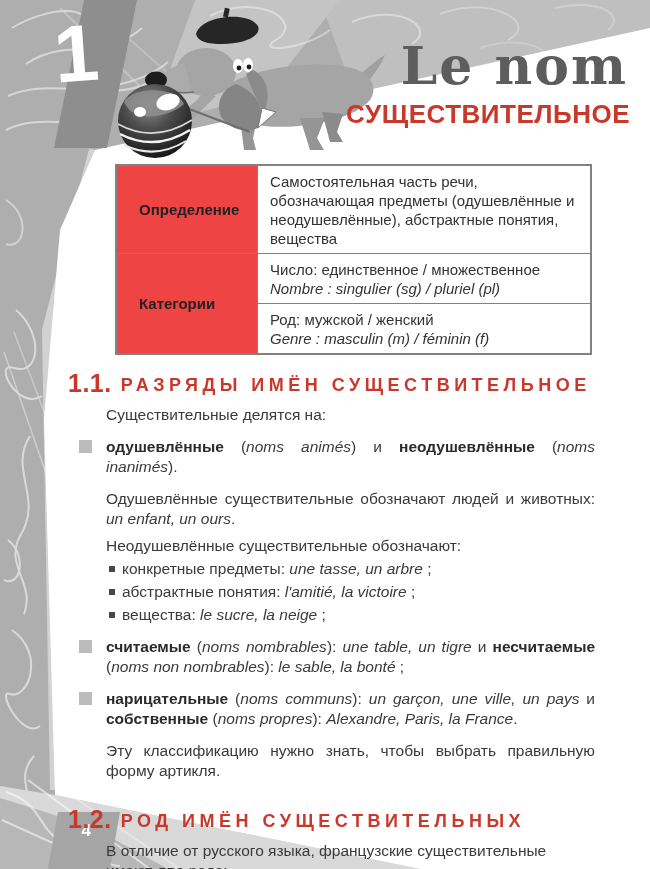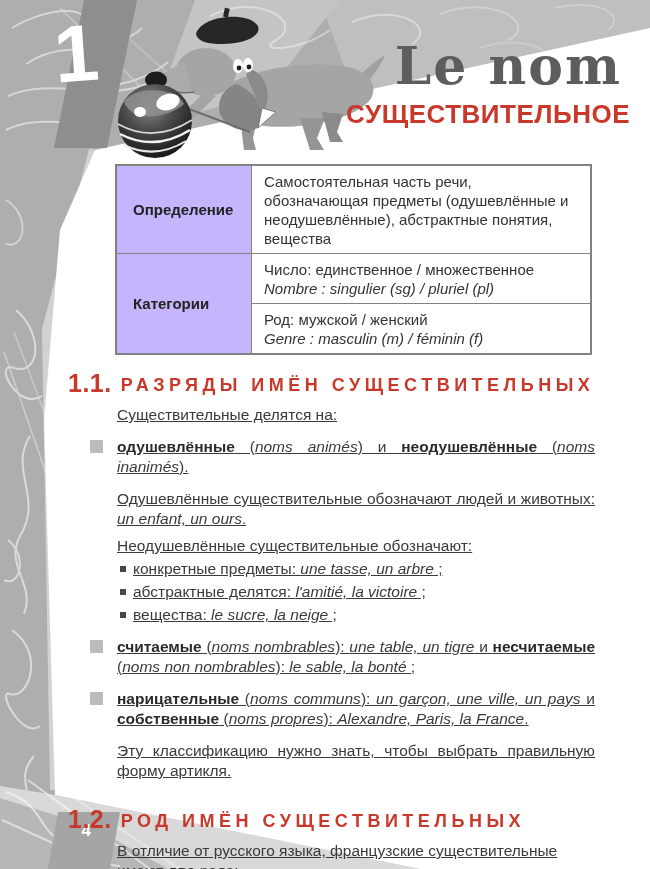--- a/index.html
+++ b/index.html
@@ -20,48 +20,48 @@
     clip-path:polygon(95px 150px,650px 28px,650px 869px,420px 869px,55px 795px,44px 420px,60px 230px);
   }
   
   .chapter-num{
     position:absolute;left:54px;top:14px;z-index:4;
     color:#fff;font-size:80px;font-weight:700;line-height:1;
     transform:rotate(-4deg);
   }
   
   .title-fr{
-    position:absolute;top:40px;right:28px;z-index:4;
+    position:absolute;top:40px;right:22px;z-index:4;
     font-family:"DejaVu Serif",serif;font-weight:700;font-size:52px;line-height:1;
     color:#5d5d5d;letter-spacing:2px;
   }
   .title-ru{
     position:absolute;top:101px;right:20px;z-index:4;text-align:right;
     color:var(--red);font-weight:700;font-size:26px;line-height:27px;letter-spacing:.5px;
   }
   
   .content{
     position:absolute;left:68px;top:164px;width:527px;z-index:5;
     color:var(--ink);font-size:15.5px;line-height:20px;
   }
   
   .info-table{margin-left:47px;width:477px;border:2px solid var(--border);font-size:15px;box-sizing:border-box;}
   .trow{display:flex;}
   .trow + .trow{border-top:1px solid var(--border);}
-  .label-cell{flex:0 0 118px;background:#c4b5fd;border-right:1px solid var(--border);
-    display:flex;align-items:center;padding-left:16px;font-weight:700;color:#222;}
+  .label-cell{flex:0 0 118px;background:#ef4444;border-right:1px solid var(--border);
+    display:flex;align-items:center;padding-left:22px;font-weight:700;color:#222;}
   .cell-group{flex:1;display:flex;flex-direction:column;}
   .content-cell{padding:6px 12px 5px;line-height:19px;color:#333;}
   .content-cell + .content-cell{border-top:1px solid var(--border);}
   
   .sec-head{margin:18px 0 9px;}
   .section + .section .sec-head{margin-top:28px;}
   .sec-num{color:var(--red);font-weight:700;font-size:25px;letter-spacing:.5px;margin-right:9px;vertical-align:-1px;}
   .sec-title{color:var(--red);font-weight:700;font-size:18px;letter-spacing:4.5px;}
-  .blk{margin:7px 0 7px 49px;position:relative;text-decoration:underline;}
+  .blk{margin:7px 0 7px 38px;position:relative;}
   .p{text-align:justify;margin-top:9px;}
   .p-tight{margin-top:3px;margin-bottom:3px;}
   .bullet-big{margin-top:12px;margin-bottom:12px;text-align:justify;}
   .bullet-small{margin-top:3px;margin-bottom:3px;padding-left:16px;box-sizing:border-box;}
   .marker-big{position:absolute;left:-27px;top:3px;width:13px;height:13px;background:#bcbcbc;}
   .marker-small{position:absolute;left:3px;top:7px;width:6px;height:6px;background:#474747;}
   .b{font-weight:700;color:var(--bold-ink);}
   .i{font-style:italic;}
   
   .page-tab{
@@ -188,27 +188,27 @@
             </div>
             <div class="content-cell">
               <div class="cell-line"><span>Род: мужской / женский</span></div>
               <div class="cell-line"><span class="i">Genre : masculin (m) / féminin (f)</span></div>
             </div>
           </div>
         </div>
       </div>
     <div>
         <section class="section">
-          <div class="sec-head"><span class="sec-num">1.1.</span><span class="sec-title">РАЗРЯДЫ ИМЁН СУЩЕСТВИТЕЛЬНЫХ</span></div>
+          <div class="sec-head"><span class="sec-num">1.1.</span><span class="sec-title">РАЗРЯДЫ ИМЁН СУЩЕСТВИТЕЛЬНОЕ</span></div>
           <div class="blk p-tight"><span class="blk-text"><span>Существительные делятся на:</span></span></div>
           <div class="blk bullet-big"><span class="marker-big"></span><span class="blk-text"><span class="b ">одушевлённые</span><span> (</span><span class="i">noms animés</span><span>) и </span><span class="b ">неодушевлённые</span><span> (</span><span class="i">noms inanimés</span><span>).</span></span></div>
           <div class="blk p"><span class="blk-text"><span>Одушевлённые существительные обозначают людей и животных: </span><span class="i">un enfant, un ours</span><span>.</span></span></div>
           <div class="blk p-tight"><span class="blk-text"><span>Неодушевлённые существительные обозначают:</span></span></div>
           <div class="blk bullet-small"><span class="marker-small"></span><span class="blk-text"><span>конкретные предметы: </span><span class="i">une tasse, un arbre</span><span> ;</span></span></div>
-          <div class="blk bullet-small"><span class="marker-small"></span><span class="blk-text"><span>абстрактные делятся: </span><span class="i">l'amitié, la victoire</span><span> ;</span></span></div>
+          <div class="blk bullet-small"><span class="marker-small"></span><span class="blk-text"><span>абстрактные понятия: </span><span class="i">l'amitié, la victoire</span><span> ;</span></span></div>
           <div class="blk bullet-small"><span class="marker-small"></span><span class="blk-text"><span>вещества: </span><span class="i">le sucre, la neige</span><span> ;</span></span></div>
           <div class="blk bullet-big"><span class="marker-big"></span><span class="blk-text"><span class="b ">считаемые</span><span> (</span><span class="i">noms nombrables</span><span>): </span><span class="i">une table, un tigre</span><span> и </span><span class="b ">несчитаемые</span><span> (</span><span class="i">noms non nombrables</span><span>): </span><span class="i">le sable, la bonté</span><span> ;</span></span></div>
           <div class="blk bullet-big"><span class="marker-big"></span><span class="blk-text"><span class="b ">нарицательные</span><span> (</span><span class="i">noms communs</span><span>): </span><span class="i">un garçon, une ville, un pays</span><span> и </span><span class="b ">собственные</span><span> (</span><span class="i">noms propres</span><span>): </span><span class="i">Alexandre, Paris, la France</span><span>.</span></span></div>
           <div class="blk p"><span class="blk-text"><span>Эту классификацию нужно знать, чтобы выбрать правильную форму артикля.</span></span></div>
         </section>
         <section class="section">
           <div class="sec-head"><span class="sec-num">1.2.</span><span class="sec-title">РОД ИМЁН СУЩЕСТВИТЕЛЬНЫХ</span></div>
           <div class="blk p-tight"><span class="blk-text"><span>В отличие от русского языка, французские существительные имеют </span><span class="b ">два</span><span> рода:</span></span></div>
         </section>
       </div>

